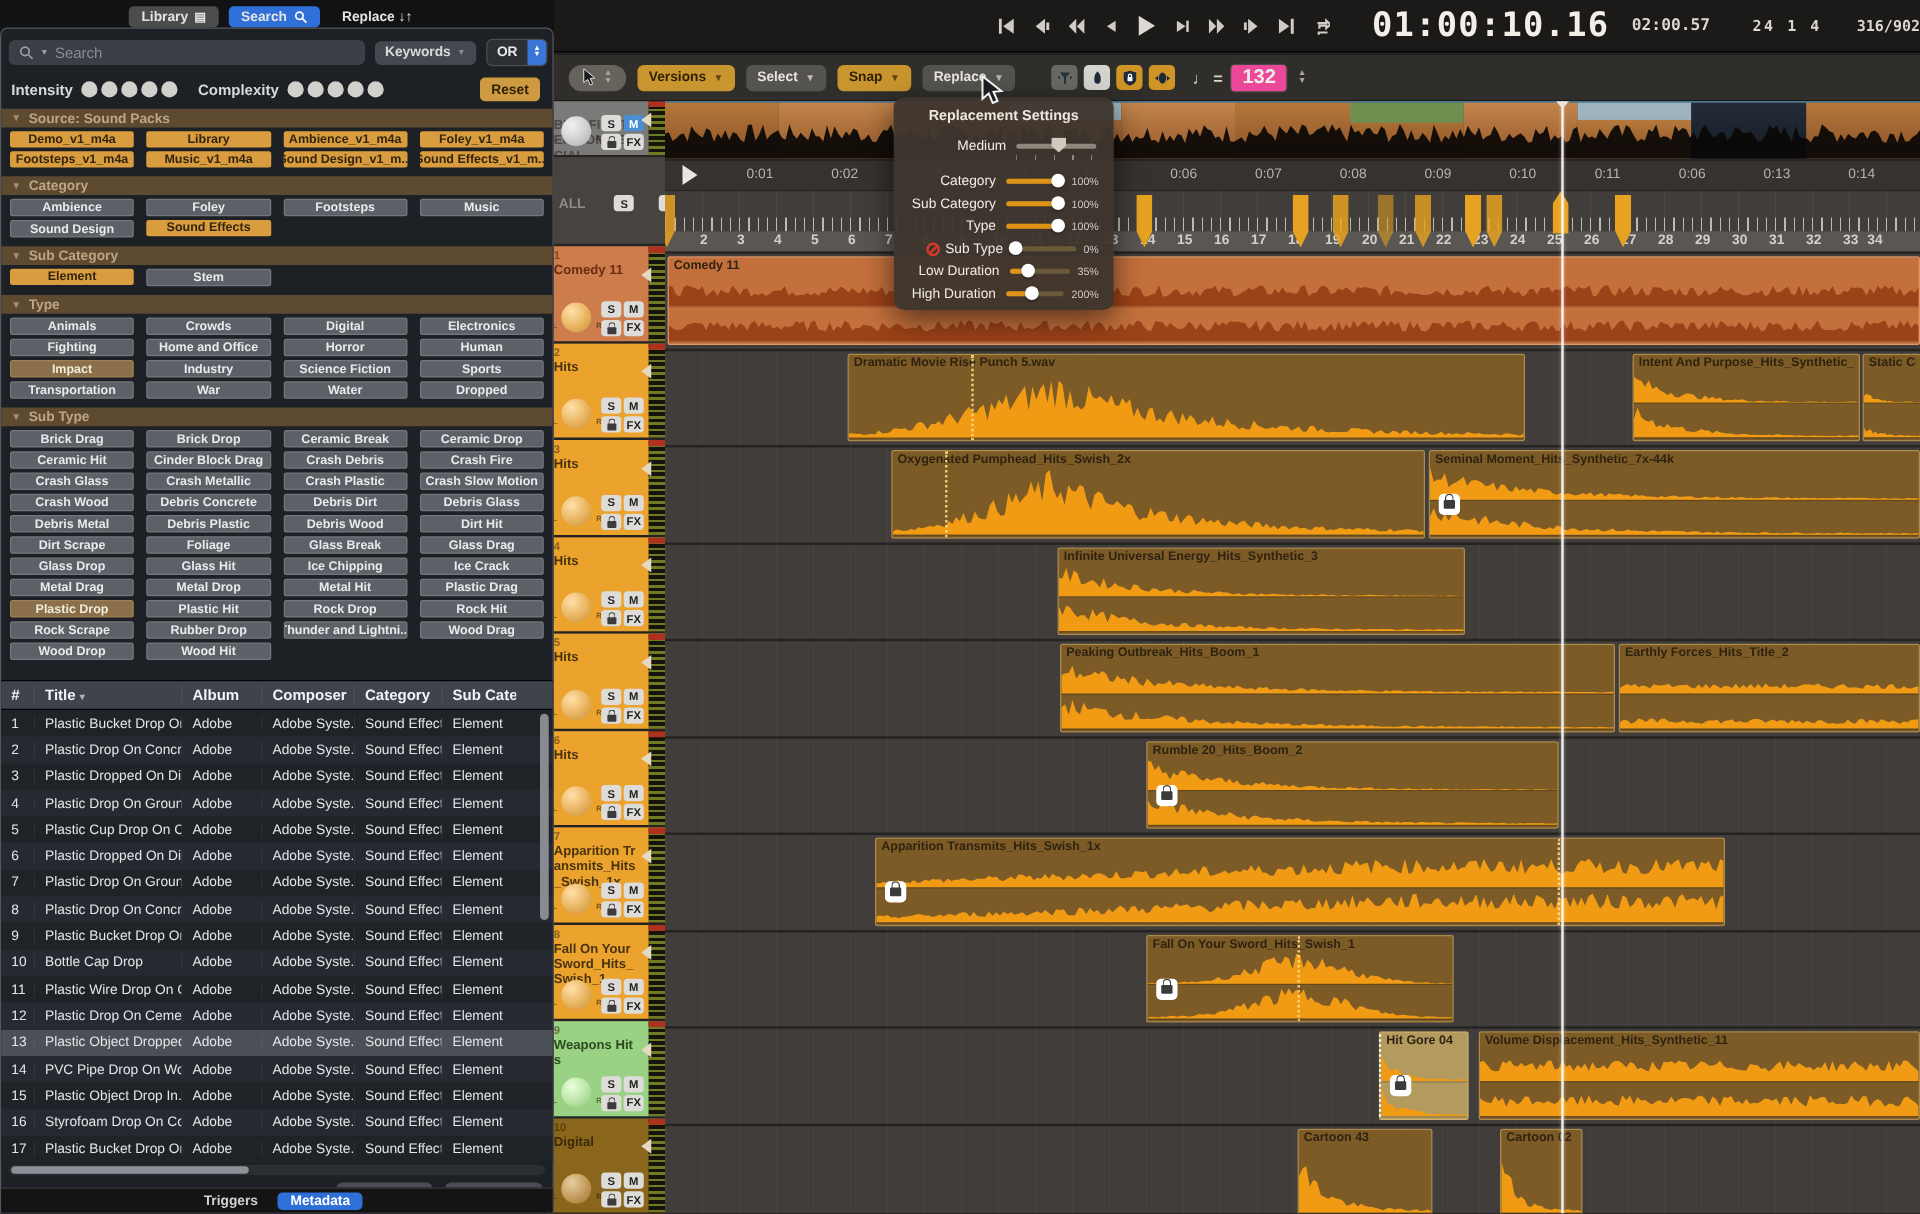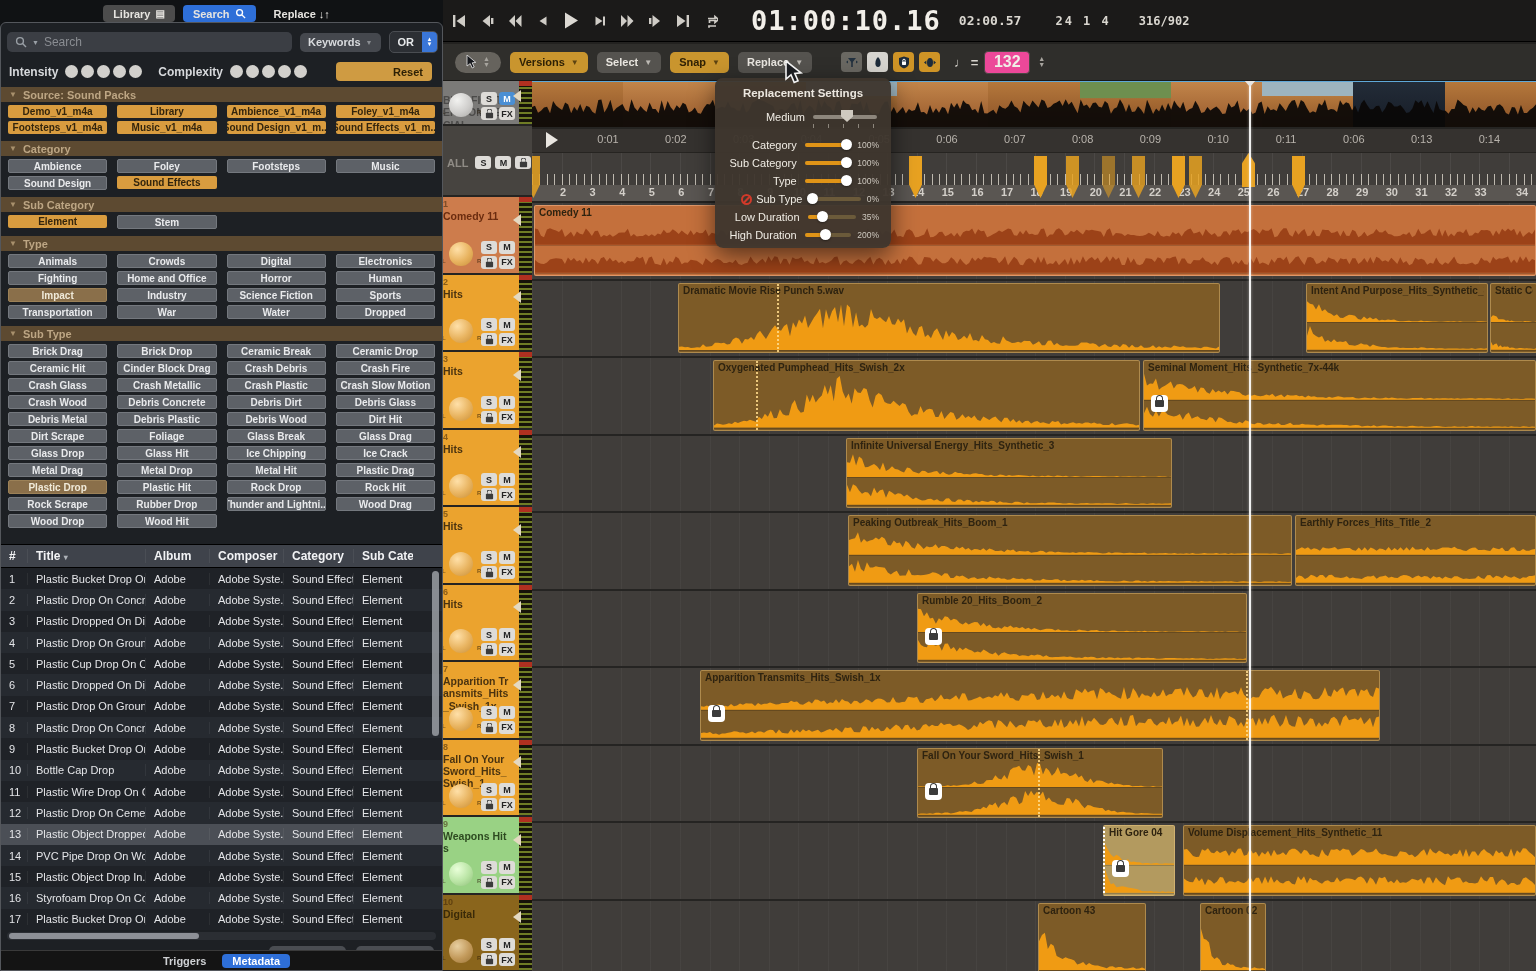--- a/index.html
+++ b/index.html
@@ -3,21 +3,21 @@
 <meta charset="utf-8">
 <style>
   html,body{margin:0;padding:0;background:#0d0d0d;}
   #app{position:relative;width:1536px;height:971px;overflow:hidden;background:#141414;
        font-family:"Liberation Sans",sans-serif;-webkit-font-smoothing:antialiased;}
   .mono{font-family:"DejaVu Sans Mono",monospace;}
 
   
   #daw{position:absolute;left:428px;top:0;right:0;bottom:0;background:#232220;}
   #transport{position:absolute;left:9px;top:0;right:0;height:41px;background:#1b1a19;
-             display:flex;align-items:center;border-bottom:1px solid #000;}
+             display:flex;align-items:center;border-bottom:1px solid #000;justify-content:flex-end;}
   .tbtn{width:26px;height:26px;display:flex;align-items:center;justify-content:center;margin:0 1px;}
   .tbtn svg{display:block;}
   #tc-main{color:#f2efe9;font-size:27px;font-weight:bold;letter-spacing:1px;margin-left:26px;}
   #tc-sec{color:#dad7d0;font-size:13px;font-weight:bold;margin-left:18px;}
   #tc-bars{color:#dad7d0;font-size:12px;font-weight:bold;margin-left:34px;letter-spacing:2px;}
   #tc-frames{color:#dad7d0;font-size:12px;font-weight:bold;margin-left:28px;}
 
   #toolbar{position:absolute;left:9px;top:44px;right:0;height:36px;background:#2f2e2b;
            display:flex;align-items:center;border-bottom:1px solid #191816;}
   .toolpill{width:46px;height:21px;border-radius:11px;background:#66635d;display:flex;align-items:center;
@@ -135,21 +135,21 @@
   #orbox{height:20px;background:#2c2f34;border:1px solid #4a4d52;border-radius:5px;display:flex;align-items:center;overflow:hidden;}
   #orbox .orlabel{color:#e8eaec;font-size:11px;font-weight:bold;padding:0 8px;}
   #orbox .orstep{width:15px;height:100%;background:#3a76d8;color:#fff;font-size:6px;display:flex;
      flex-direction:column;align-items:center;justify-content:center;line-height:5px;}
 
   #introw{display:flex;align-items:center;margin:9px 4px 6px 8px;}
   .intlabel{color:#d7d9dc;font-size:12px;font-weight:bold;margin-right:7px;}
   .dots{display:flex;gap:3px;margin-right:16px;}
   .dot{width:13px;height:13px;border-radius:50%;background:#d2d0cc;}
   #resetbtn{margin-left:auto;margin-right:6px;width:48px;height:19px;background:#cf9b42;border-radius:4px;
-     color:#2e2105;font-size:11px;font-weight:bold;display:flex;align-items:center;justify-content:center;padding-left:48px;}
+     color:#2e2105;font-size:11px;font-weight:bold;display:flex;align-items:center;justify-content:center;}
 
   .sechead{height:15px;background:#5d4a31;color:#bda684;font-size:11px;font-weight:bold;
      display:flex;align-items:center;padding-left:8px;gap:6px;margin-top:4px;}
   .sechead .tri{font-size:8px;color:#a8906c;}
   .btngrid{display:grid;grid-template-columns:repeat(4,1fr);gap:3px 10px;padding:3px 7px;}
   .fbtn{height:13px;border-radius:2px;font-size:10px;font-weight:bold;display:flex;align-items:center;
      justify-content:center;white-space:nowrap;overflow:hidden;padding:0 3px;}
   .fbtn.orange{background:#d99c3f;color:#33250d;}
   .fbtn.gray{background:#5d6167;color:#e9eaec;border:1px solid #74787e;height:12px;}
   .fbtn.tan{background:#8a6f4a;color:#f0ead9;border:1px solid #9c8157;height:12px;}
@@ -348,21 +348,21 @@
               <div class="sq blue">M</div>
               <div class="sq">
                 <span class="lockg"></span>
               </div>
               <div class="sq">FX</div>
             </div>
             <div class="meter"></div>
             <div class="mhandle" style="top: 22%;"></div>
           </div>
           <div class="hrow" style="height: 71px; background: rgb(71, 68, 64);">
-            <div style="position: absolute; left: 10px; bottom: 26px; display: flex; align-items: center; gap: 4px;">
+            <div style="position: absolute; left: 10px; bottom: 26px; display: flex; align-items: center; gap: 20px;">
               <span style="color: rgb(143, 139, 133); font-size: 11px; font-weight: bold; margin-right: 3px;">ALL</span>
               <div class="sq" style="width: 16px;">S</div>
               <div class="sq" style="width: 16px;">M</div>
               <div class="sq" style="width: 16px;">
                 <span class="lockg"></span>
               </div>
             </div>
           </div>
           <div class="hrow" style="height: 77.5px; background: rgb(205, 124, 76);">
             <div class="hnum">1</div>
@@ -599,21 +599,21 @@
               <span class="bnum" style="left: 682.2px;">24</span>
               <span class="bnum" style="left: 711.8px;">25</span>
               <span class="bnum" style="left: 741.4px;">26</span>
               <span class="bnum" style="left: 771px;">27</span>
               <span class="bnum" style="left: 800.6px;">28</span>
               <span class="bnum" style="left: 830.2px;">29</span>
               <span class="bnum" style="left: 859.8px;">30</span>
               <span class="bnum" style="left: 889.4px;">31</span>
               <span class="bnum" style="left: 919px;">32</span>
               <span class="bnum" style="left: 948.6px;">33</span>
-              <span class="bnum" style="left: 990px;">34</span>
+              <span class="bnum" style="left: 968px;">34</span>
             </div>
             <div class="marker" style="left: -5px; opacity: 0.85;"></div>
             <div class="marker" style="left: 377px; opacity: 1;"></div>
             <div class="marker" style="left: 502px; opacity: 1;"></div>
             <div class="marker" style="left: 534px; opacity: 0.85;"></div>
             <div class="marker" style="left: 570px; opacity: 0.55;"></div>
             <div class="marker" style="left: 600px; opacity: 0.8;"></div>
             <div class="marker" style="left: 640px; opacity: 1;"></div>
             <div class="marker" style="left: 657px; opacity: 0.85;"></div>
             <div class="marker" style="left: 760px; opacity: 1;"></div>

